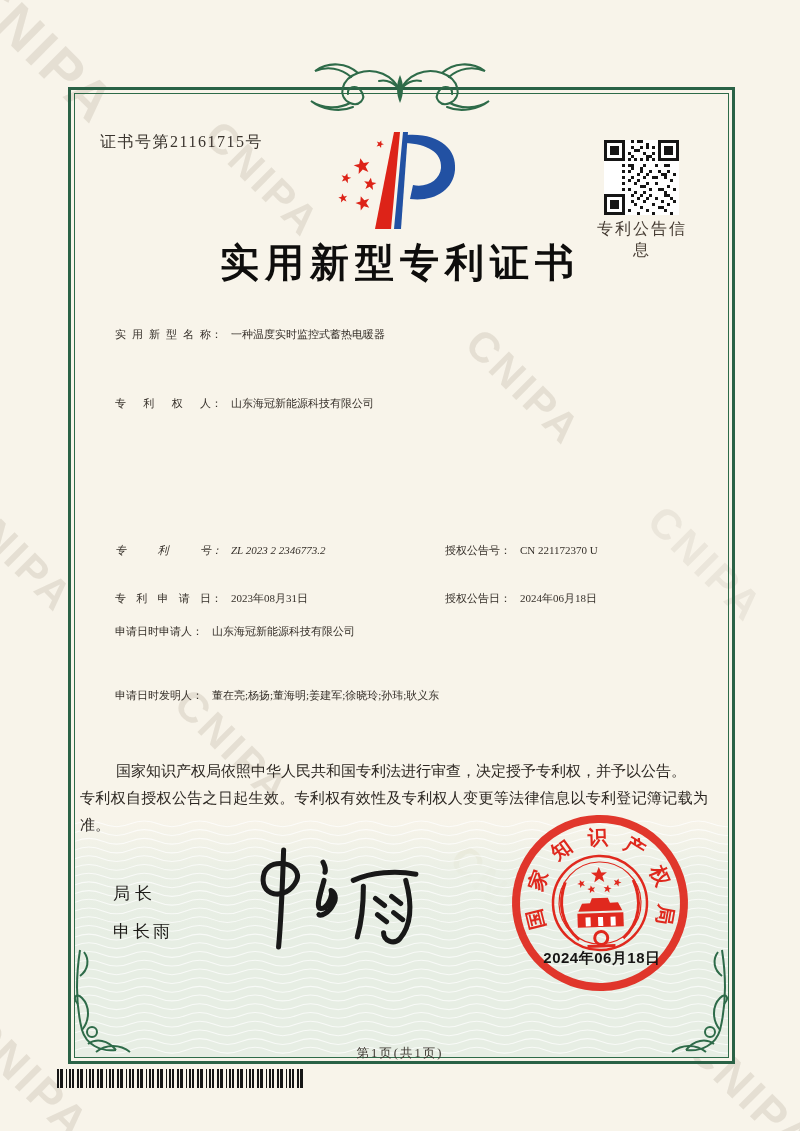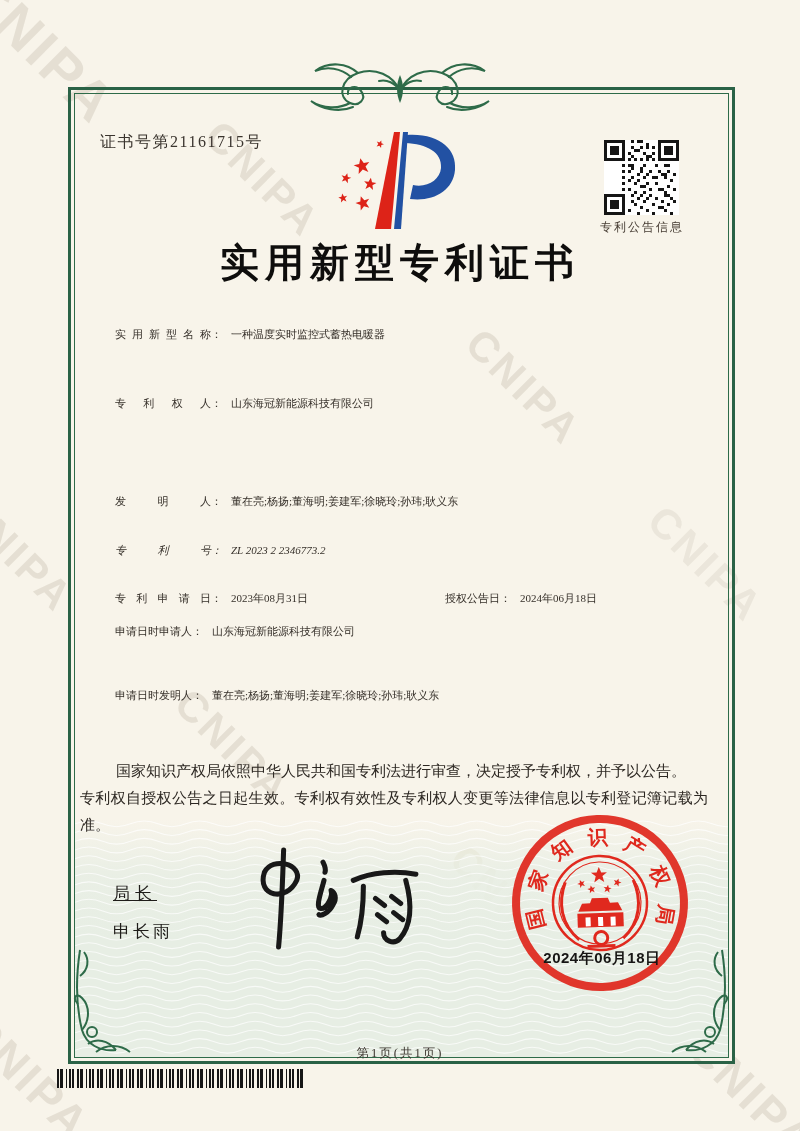--- a/index.html
+++ b/index.html
@@ -20,37 +20,37 @@
   
   .waves{position:absolute;left:4px;right:4px;top:729px;bottom:4px;z-index:0;
          background:linear-gradient(180deg,rgba(231,238,228,0) 0px,rgba(231,238,228,.85) 55px,#e7eee4 120px,#e7eee4 100%);}
   .waves svg{position:absolute;inset:0;width:100%;height:100%;}
 
   .orn{position:absolute;z-index:4;}
 
   .certno{position:absolute;left:100px;top:132px;font-size:16px;letter-spacing:1.5px;color:#3a342e;z-index:5;}
   .logo{position:absolute;left:337px;top:129px;width:126px;height:104px;z-index:5;}
   .qr{position:absolute;left:604px;top:140px;width:75px;height:75px;z-index:5;background:#fff;}
-  .qrcap{position:absolute;left:592px;top:219px;width:100px;text-align:center;font-size:12px;
+  .qrcap{position:absolute;left:592px;top:219px;width:100px;text-align:center;font-size:16px;
          letter-spacing:2px;color:#463c33;z-index:5;}
 
   .title{position:absolute;left:0;top:236px;width:800px;text-align:center;font-size:39px;
          font-weight:700;letter-spacing:6px;color:#0e0d0c;z-index:5;}
 
   .row{position:absolute;left:115px;font-size:11px;white-space:nowrap;z-index:5;color:#36302a;}
   .jl{display:inline-block;width:96px;text-align:justify;text-align-last:justify;vertical-align:bottom;}
   .val{margin-left:9px;}
   .col2{left:445px;}
 
   .para{position:absolute;left:80px;top:758px;width:628px;font-size:15px;line-height:27px;
         color:#2c2722;z-index:5;text-align:justify;}
   .para .l1{text-indent:2.4em;}
 
   .sig-title{position:absolute;left:113px;top:882px;font-size:17px;letter-spacing:5px;
-             font-family:"Liberation Sans","DejaVu Sans",sans-serif;color:#1f1d1a;z-index:5;text-decoration:underline;}
+             font-family:"Liberation Sans","DejaVu Sans",sans-serif;color:#1f1d1a;z-index:5;}
   .sig-name{position:absolute;left:113px;top:920px;font-size:17px;letter-spacing:3px;
             font-family:"Liberation Sans","DejaVu Sans",sans-serif;color:#1f1d1a;z-index:5;}
   .signature{position:absolute;left:228px;top:846px;width:192px;height:106px;z-index:5;}
 
   
   .seal{position:absolute;left:512px;top:815px;width:176px;height:176px;border-radius:50%;
         border:8px solid rgba(223,40,29,.93);box-sizing:border-box;z-index:6;transform:rotate(-2deg);}
   .sc{position:absolute;font-size:20px;font-weight:700;color:#df281d;transform-origin:center;
       line-height:1;z-index:2;}
   .seal-emblem{position:absolute;left:30px;top:30px;width:100px;height:100px;}
@@ -269,25 +269,25 @@
   <div class="qrcap">专利公告信息</div>
 
   <div class="title">实用新型专利证书</div>
 
   <div class="row" style="top:327px;">
     <span class="jl">实用新型名称</span><span class="colon">：</span><span class="val">一种温度实时监控式蓄热电暖器</span>
   </div>
   <div class="row" style="top:396px;">
     <span class="jl">专利权人</span><span class="colon">：</span><span class="val">山东海冠新能源科技有限公司</span>
   </div>
-  <div class="row" style="top:494px;">
-    <span class="jl">发明人</span><span class="colon">：</span><span class="val">董在亮;杨扬;董海明;姜建军;徐晓玲;孙玮;耿义东</span>
-  </div>
   <div class="row" style="top:543px;font-style:italic;">
     <span class="jl">专利号</span><span class="colon">：</span><span class="val">ZL 2023 2 2346773.2</span>
+  </div>
+  <div class="row col2" style="top:543px;">
+    <span>授权公告号</span><span class="colon">：</span><span class="val">CN 221172370 U</span>
   </div>
   <div class="row" style="top:591px;">
     <span class="jl">专利申请日</span><span class="colon">：</span><span class="val">2023年08月31日</span>
   </div>
   <div class="row col2" style="top:591px;">
     <span>授权公告日</span><span class="colon">：</span><span class="val">2024年06月18日</span>
   </div>
   <div class="row" style="top:624px;">
     <span>申请日时申请人</span><span class="colon">：</span><span class="val">山东海冠新能源科技有限公司</span>
   </div>

